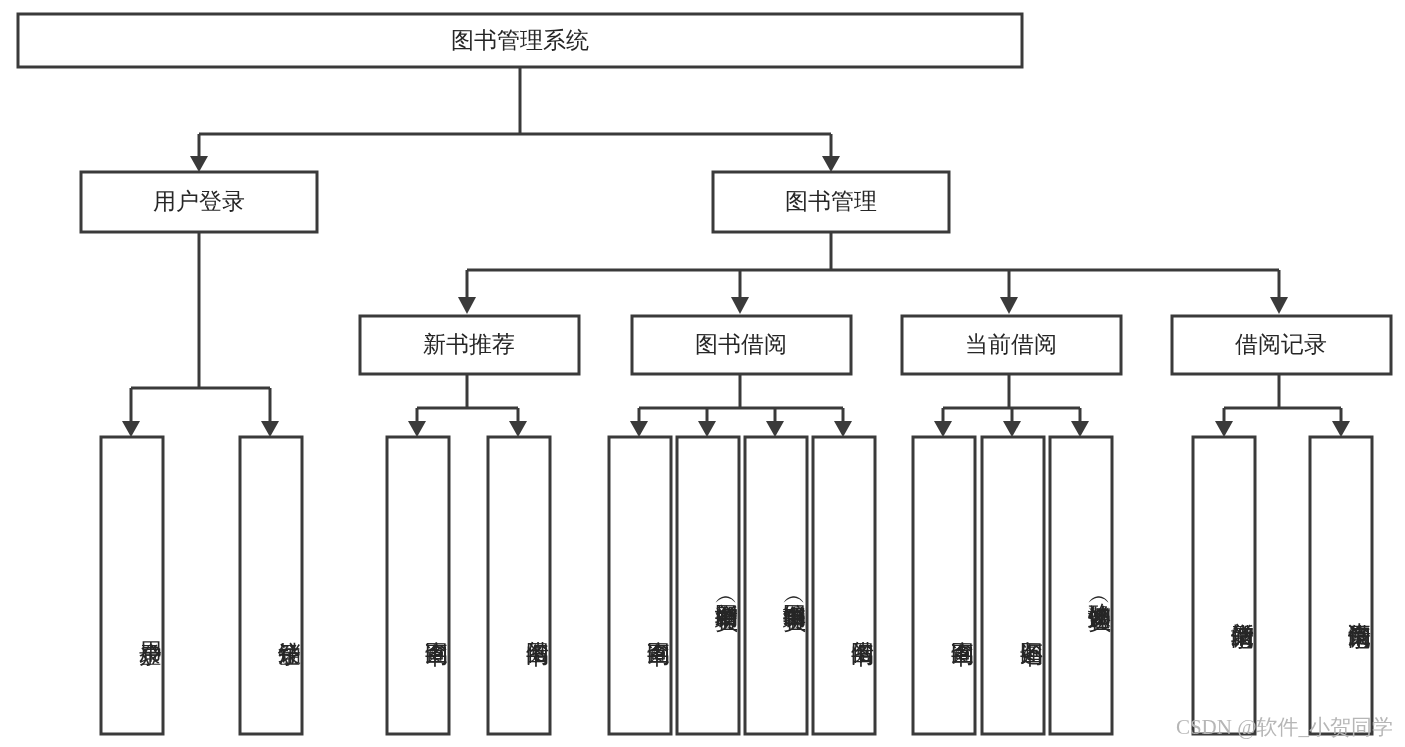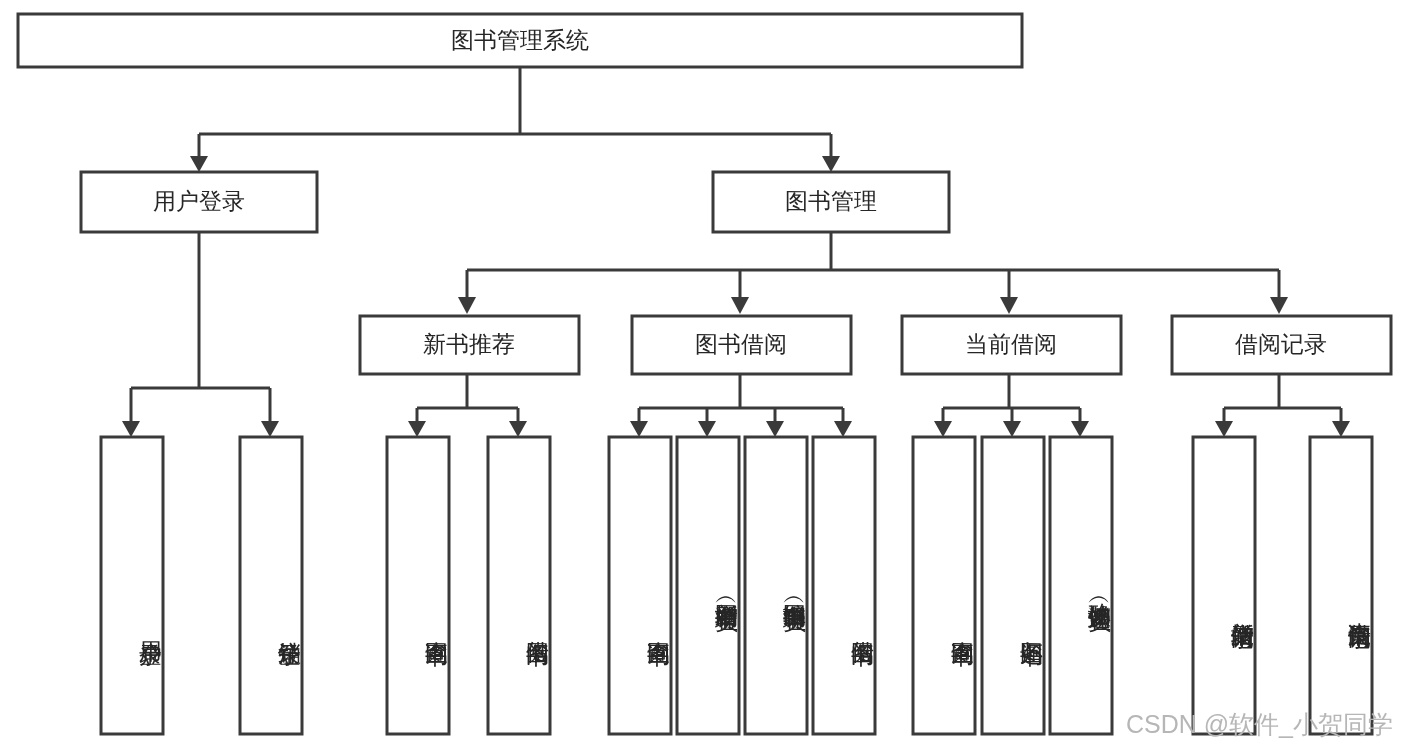--- a/index.html
+++ b/index.html
@@ -59,22 +59,22 @@
     line-height: 1.08;
     color: #262626;
     letter-spacing: 1px;
     white-space: nowrap;
     pointer-events: none;
   }
   .watermark {
     position: absolute;
     right: 12px;
     bottom: 6px;
-    font-family: Liberation Sans, sans-serif;
-    font-size: 25px;
+    font-family: Liberation Serif, serif;
+    font-size: 21px;
     color: #b6b6b6;
     white-space: nowrap;
     pointer-events: none;
   }
 </style>
 </head>
 <body>
 
 <div id="diagram-root">
 

